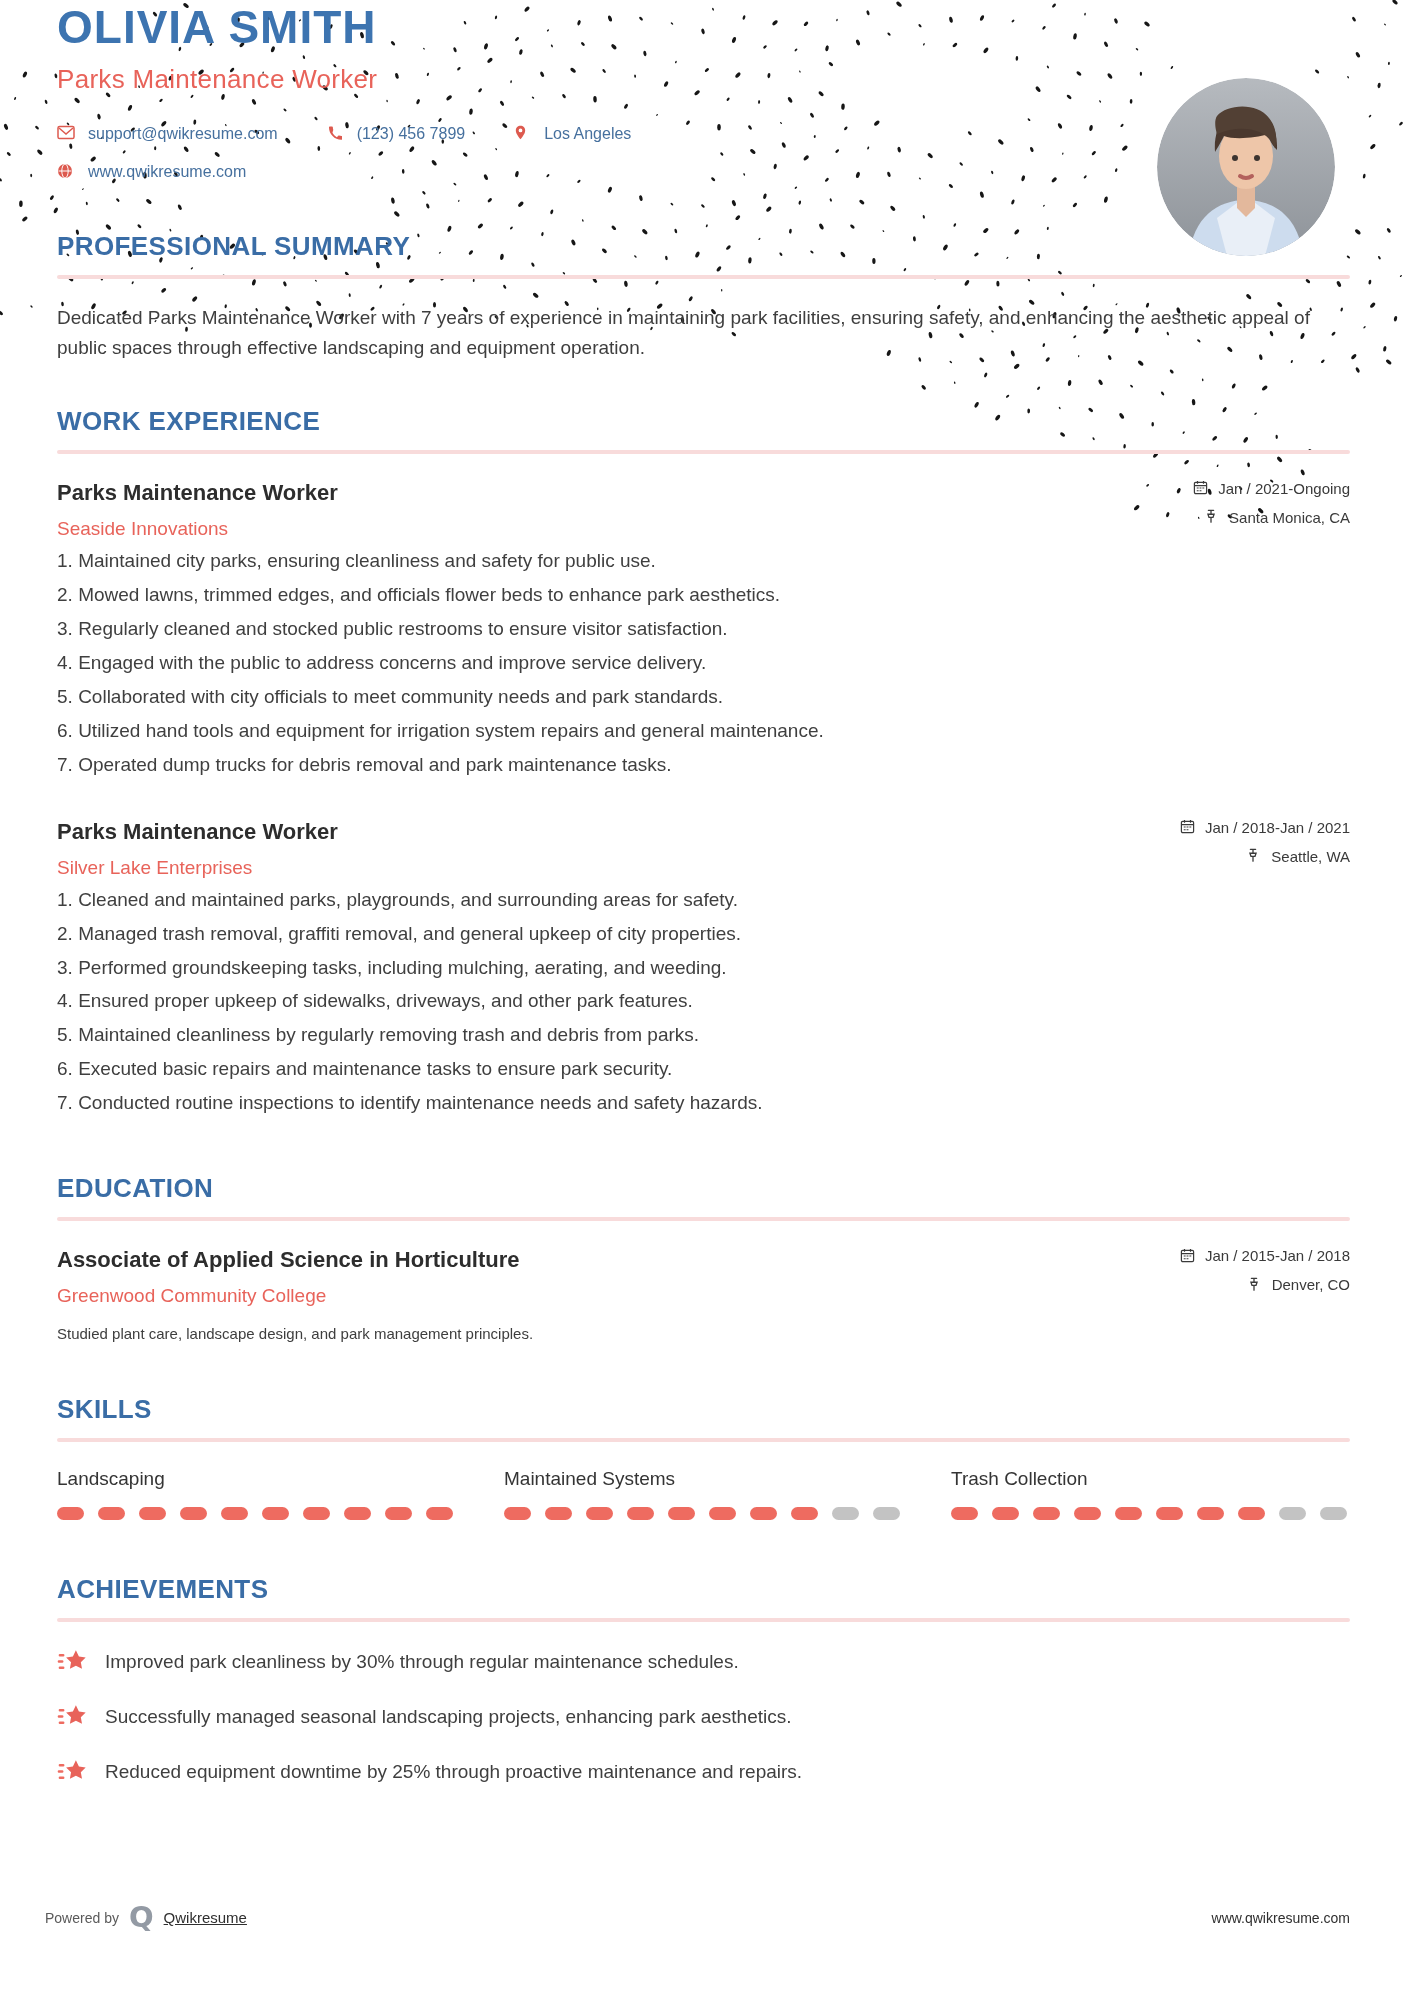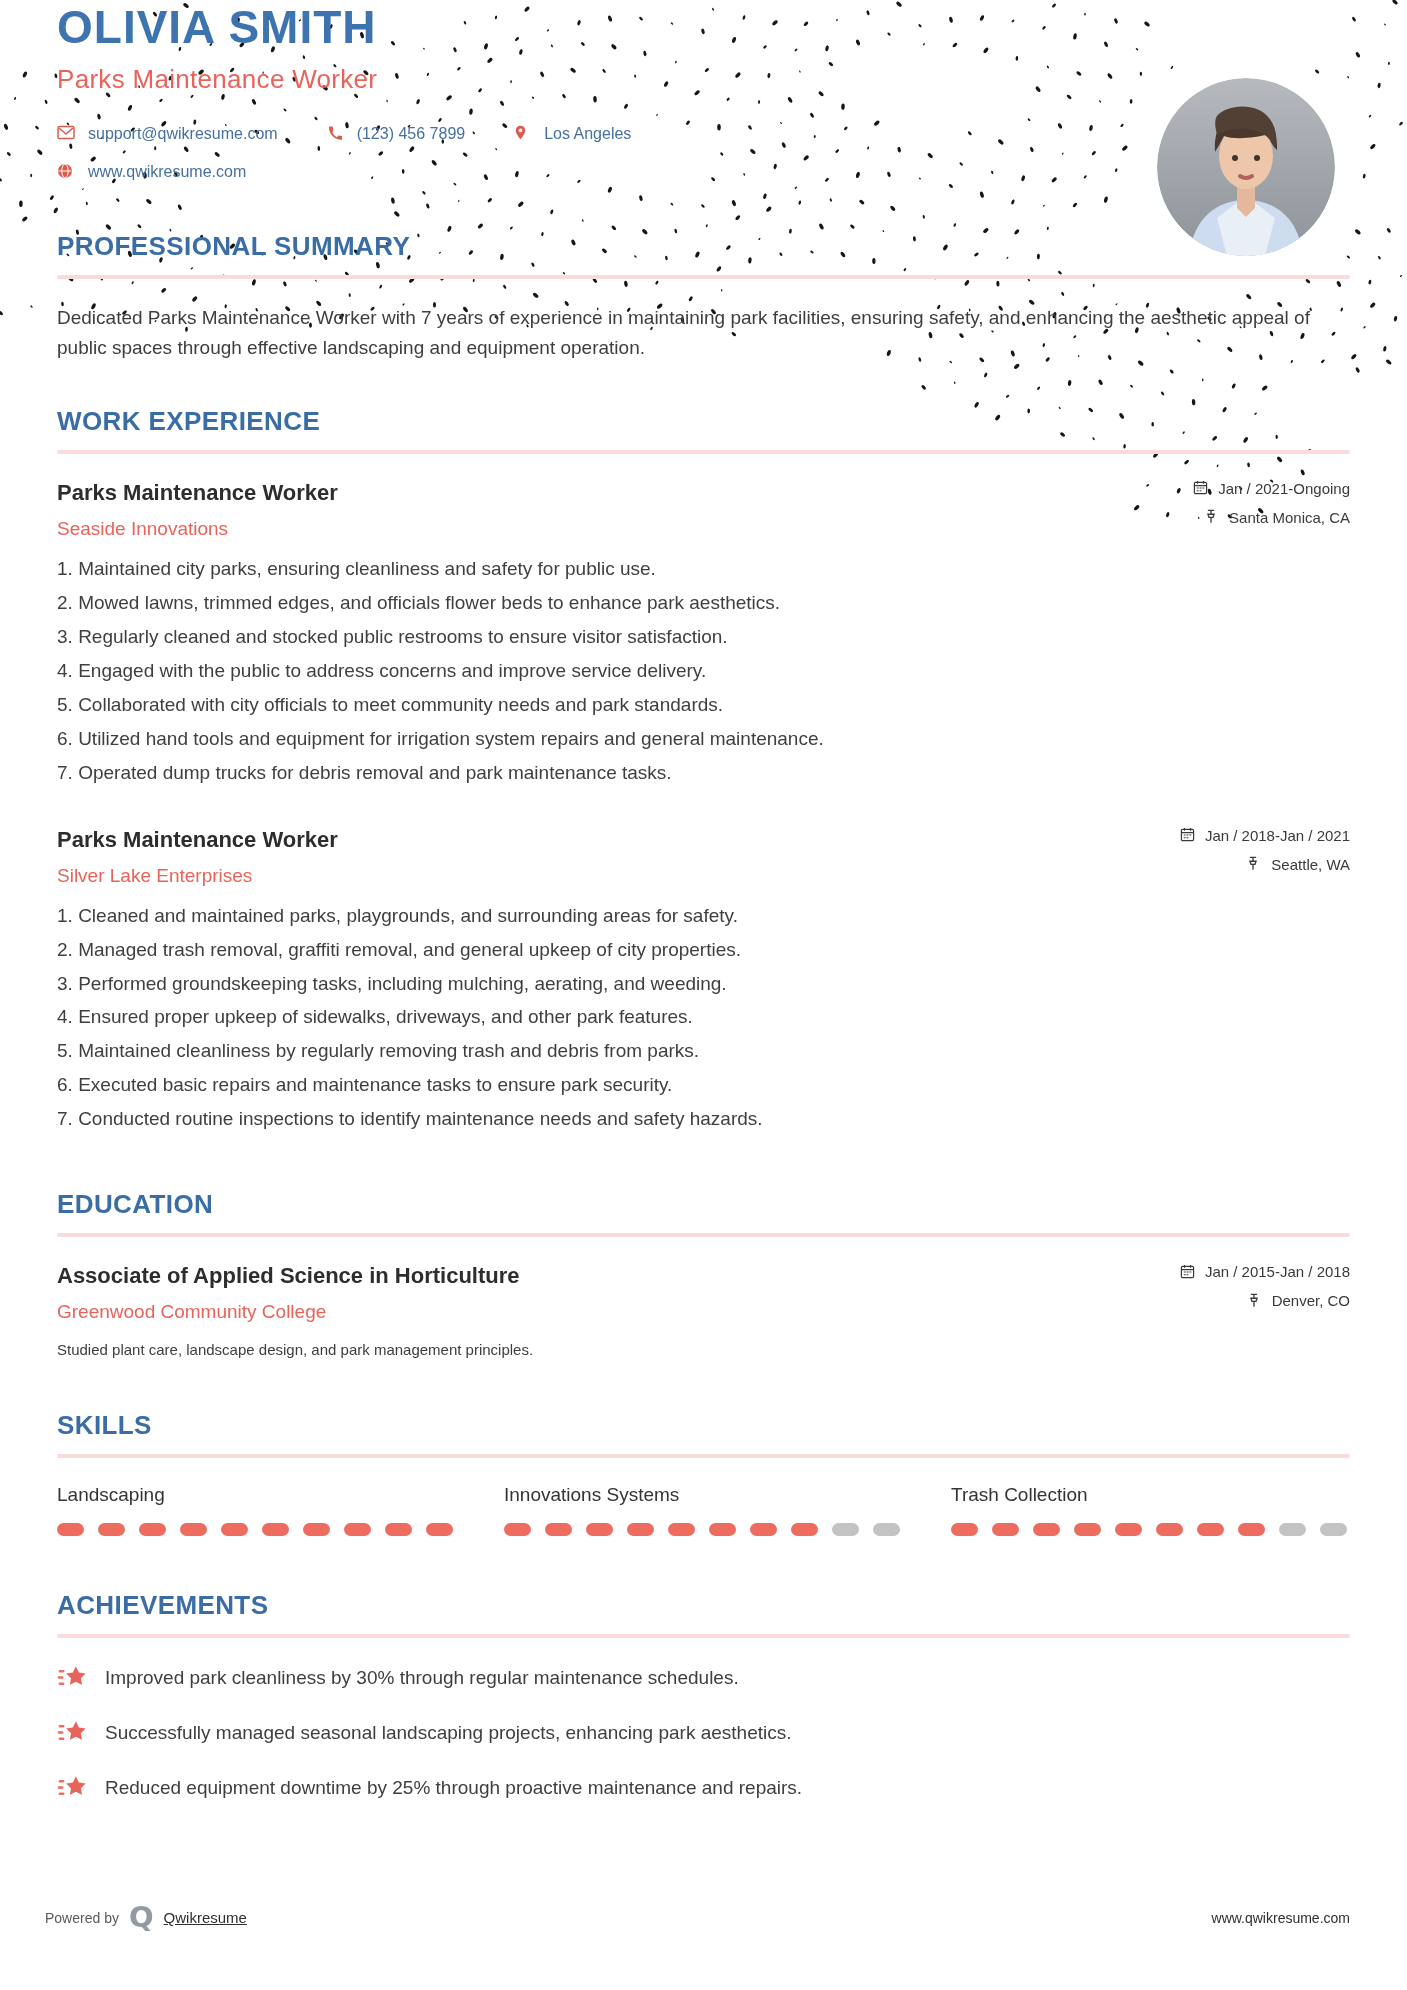--- a/index.html
+++ b/index.html
@@ -33,21 +33,21 @@
   .job + .job { margin-top:40px; }
   .job-head { display:flex; justify-content:space-between; align-items:flex-start; }
   .job-left { flex:1; }
   .job-title { font-size:22px; font-weight:600; color:#2d2d2d; }
   .company { font-size:19px; color:#e8635a; margin-top:12px; }
   .meta { text-align:right; }
   .meta-row { display:flex; justify-content:flex-end; align-items:center; gap:9px; font-size:15px; color:#3a3a3a; }
   .meta-row + .meta-row { margin-top:12px; }
   .meta .ic { display:inline-flex; width:16px; height:16px; }
 
-  ol.duties { margin-top:16px; list-style:none; counter-reset:duty; }
+  ol.duties { margin-top:8px; list-style:none; counter-reset:duty; }
   ol.duties li { counter-increment:duty; font-size:19px; color:#3f3f3f; line-height:1.42; margin-bottom:7px; }
   ol.duties li::before { content:counter(duty) ". "; }
 
   .education-section { margin-top:56px; }
   .edu-desc { margin-top:18px; font-size:15px; color:#3e3e3e; }
 
   .skills-section { margin-top:52px; }
   .skills-grid { margin-top:26px; display:grid; grid-template-columns:repeat(3, 1fr); column-gap:48px; row-gap:30px; }
   .skill-name { font-size:19px; color:#343434; }
   .skill-bar { display:flex; gap:14px; margin-top:17px; }
@@ -771,21 +771,21 @@
               <span class="dash dash-on"></span>
               <span class="dash dash-on"></span>
               <span class="dash dash-on"></span>
               <span class="dash dash-on"></span>
               <span class="dash dash-on"></span>
               <span class="dash dash-on"></span>
               <span class="dash dash-on"></span>
             </div>
         </div>
         <div class="skill">
-          <div class="skill-name">Innovations Systems</div>
+          <div class="skill-name">Maintained Systems</div>
           <div class="skill-bar">
               <span class="dash dash-on"></span>
               <span class="dash dash-on"></span>
               <span class="dash dash-on"></span>
               <span class="dash dash-on"></span>
               <span class="dash dash-on"></span>
               <span class="dash dash-on"></span>
               <span class="dash dash-on"></span>
               <span class="dash dash-on"></span>
               <span class="dash dash-off"></span>

